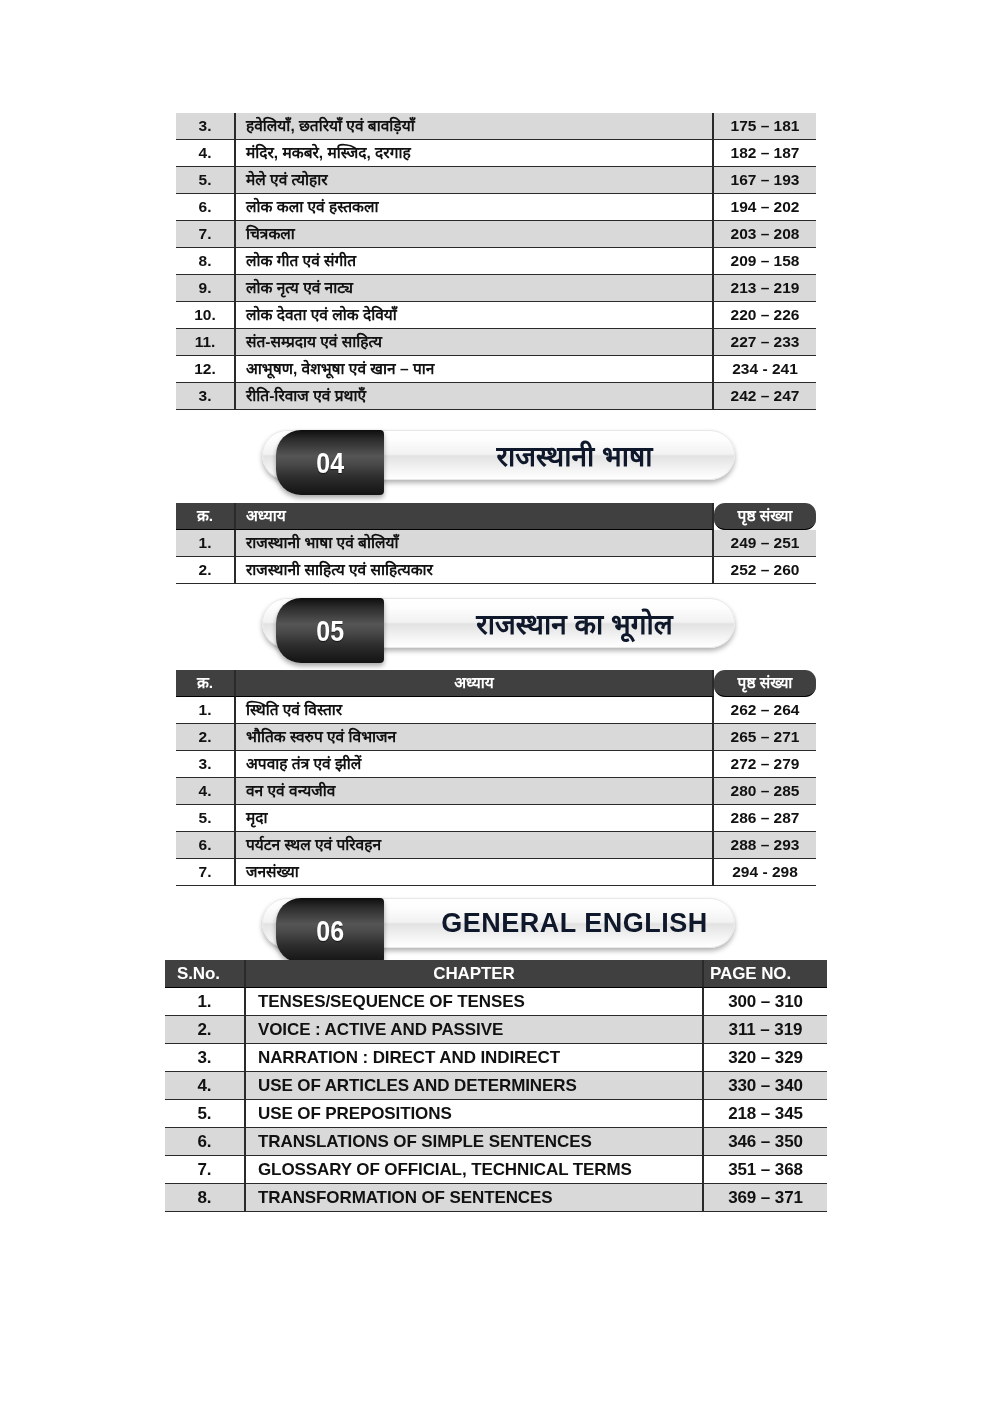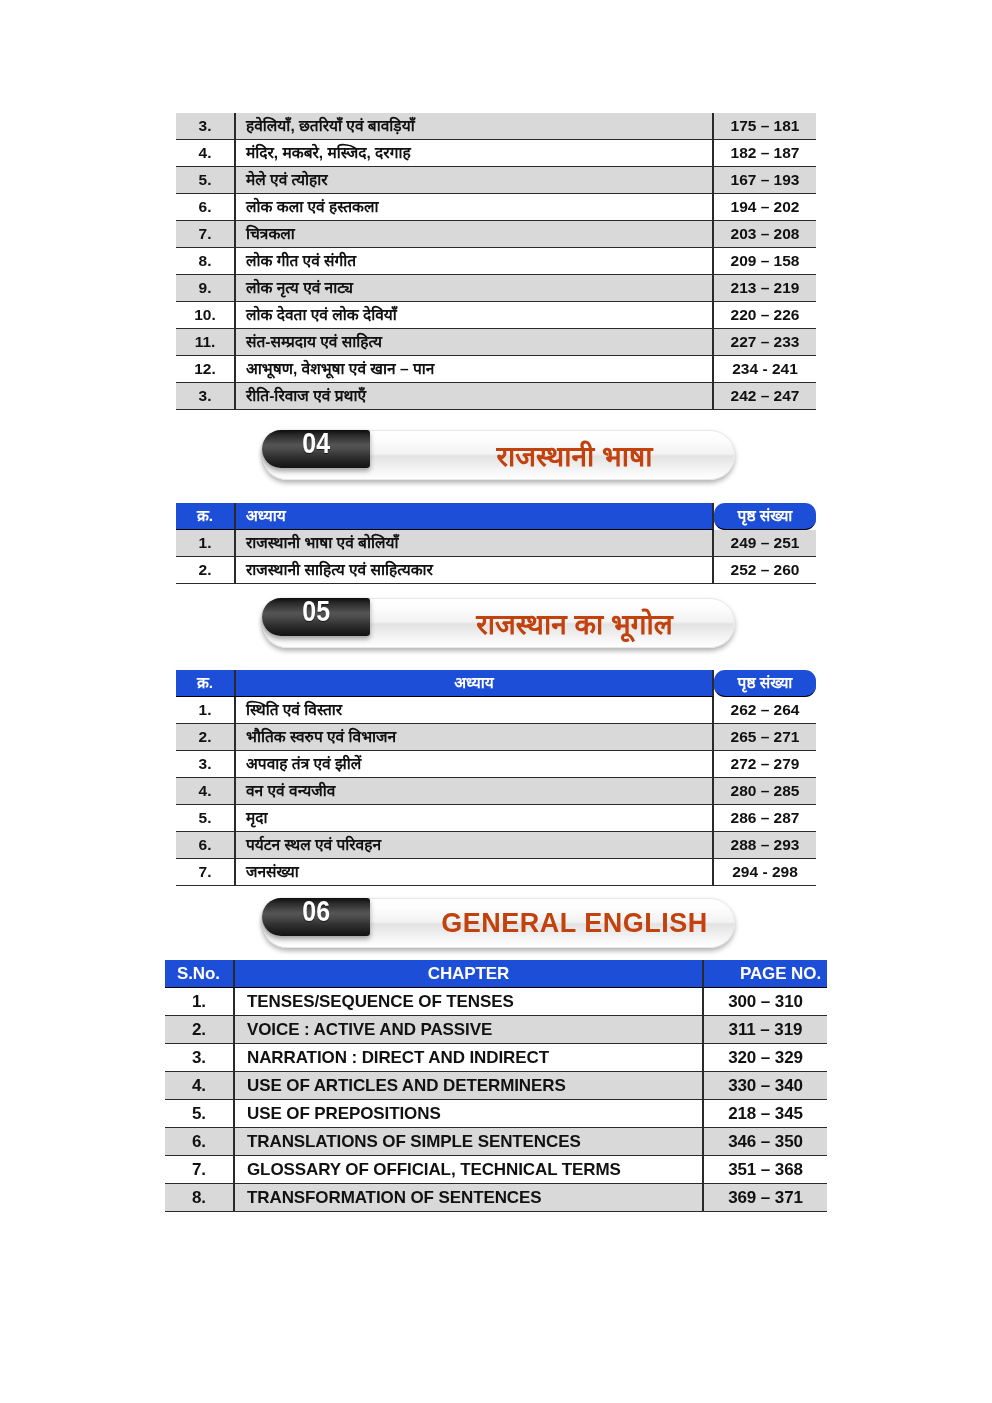--- a/index.html
+++ b/index.html
@@ -38,21 +38,21 @@
     padding: 0 6px;
     vertical-align: middle;
     border-bottom: 1px solid #2a2a2a;
     font-weight: bold;
     color: #111;
     white-space: nowrap;
     overflow: hidden;
   }
 
   .toc-table thead th {
-    background: #1d4ed8;
+    background: #404040;
     color: #ffffff;
     border-bottom: 1px solid #000;
   }
 
   
   .c-sno   { width: 60px;  text-align: center; border-right: 2px solid #2a2a2a; }
   .c-chap  { text-align: left;  border-right: 2px solid #2a2a2a; }
   .c-page  { width: 120px; text-align: center; }
 
   .row-alt td { background: #d9d9d9; }
@@ -77,25 +77,25 @@
     left: 165px;
     width: 662px;
     font-size: 17px;
   }
   .en-table td, .en-table th {
     height: 27px;
     line-height: 27px;
     font-size: 17px;
     letter-spacing: -0.1px;
   }
-  .en-table .c-sno  { width: 70px; }
+  .en-table .c-sno  { width: 81px; }
   .en-table .c-page { width: 123px; }
   .en-table thead .c-sno { text-align: left; padding-left: 12px; }
   .en-table thead .c-chap { text-align: center; }
-  .en-table thead .c-page { text-align: right; }
+  .en-table thead .c-page { text-align: left; }
   .en-table tbody .c-chap { padding-left: 12px; }
 
   .hi-table thead .c-sno { text-align: center; }
   .hi-table thead .c-page { text-align: center; border-radius: 11px; }
   .hi-table tbody .c-chap { padding-left: 10px; }
 
   .align-left   { text-align: left !important; padding-left: 10px !important; }
   .align-center { text-align: center !important; }
 
   
@@ -115,34 +115,34 @@
         #f2f2f2 48%,
         #e2e2e2 52%,
         #f4f4f4 80%,
         #ffffff 100%);
     box-shadow: 0 3px 5px rgba(0,0,0,0.30), 0 1px 0 rgba(255,255,255,0.9) inset;
     border: 1px solid #e8e8e8;
     box-sizing: border-box;
   }
   .banner .badge {
     position: absolute;
-    left: 0; top: 0;
+    left: 14px; top: 0;
     width: 108px;
-    height: 38px;
+    height: 65px;
     border-radius: 25px 4px 4px 25px;
     background: linear-gradient(to bottom,
         #0d0d0d 0%,
         #2b2b2b 14%,
         #555555 40%,
         #4a4a4a 52%,
         #2e2e2e 72%,
         #131313 100%);
     box-shadow: 0 3px 5px rgba(0,0,0,0.35);
     display: flex;
-    align-items: flex-end;
+    align-items: center;
     justify-content: center;
     box-sizing: border-box;
   }
   .banner .badge-num {
     color: #ffffff;
     font-size: 29px;
     font-weight: bold;
     font-family: "Liberation Sans", "DejaVu Sans", sans-serif;
     letter-spacing: 0px;
     line-height: 50px;
@@ -151,21 +151,21 @@
   }
   .banner .banner-title {
     position: absolute;
     left: 108px;
     top: 0;
     right: 0;
     height: 50px;
     display: flex;
     align-items: center;
     justify-content: center;
-    color: #c2410c;
+    color: #0f172a;
     font-weight: bold;
     font-family: "Liberation Sans", "DejaVu Sans", sans-serif;
     margin-left: 44px;
   }
   .banner.hindi .banner-title { font-size: 28px; }
   .banner.english .banner-title { font-size: 27px; letter-spacing: 0.5px; }
 </style>
 </head>
 <body>
 

